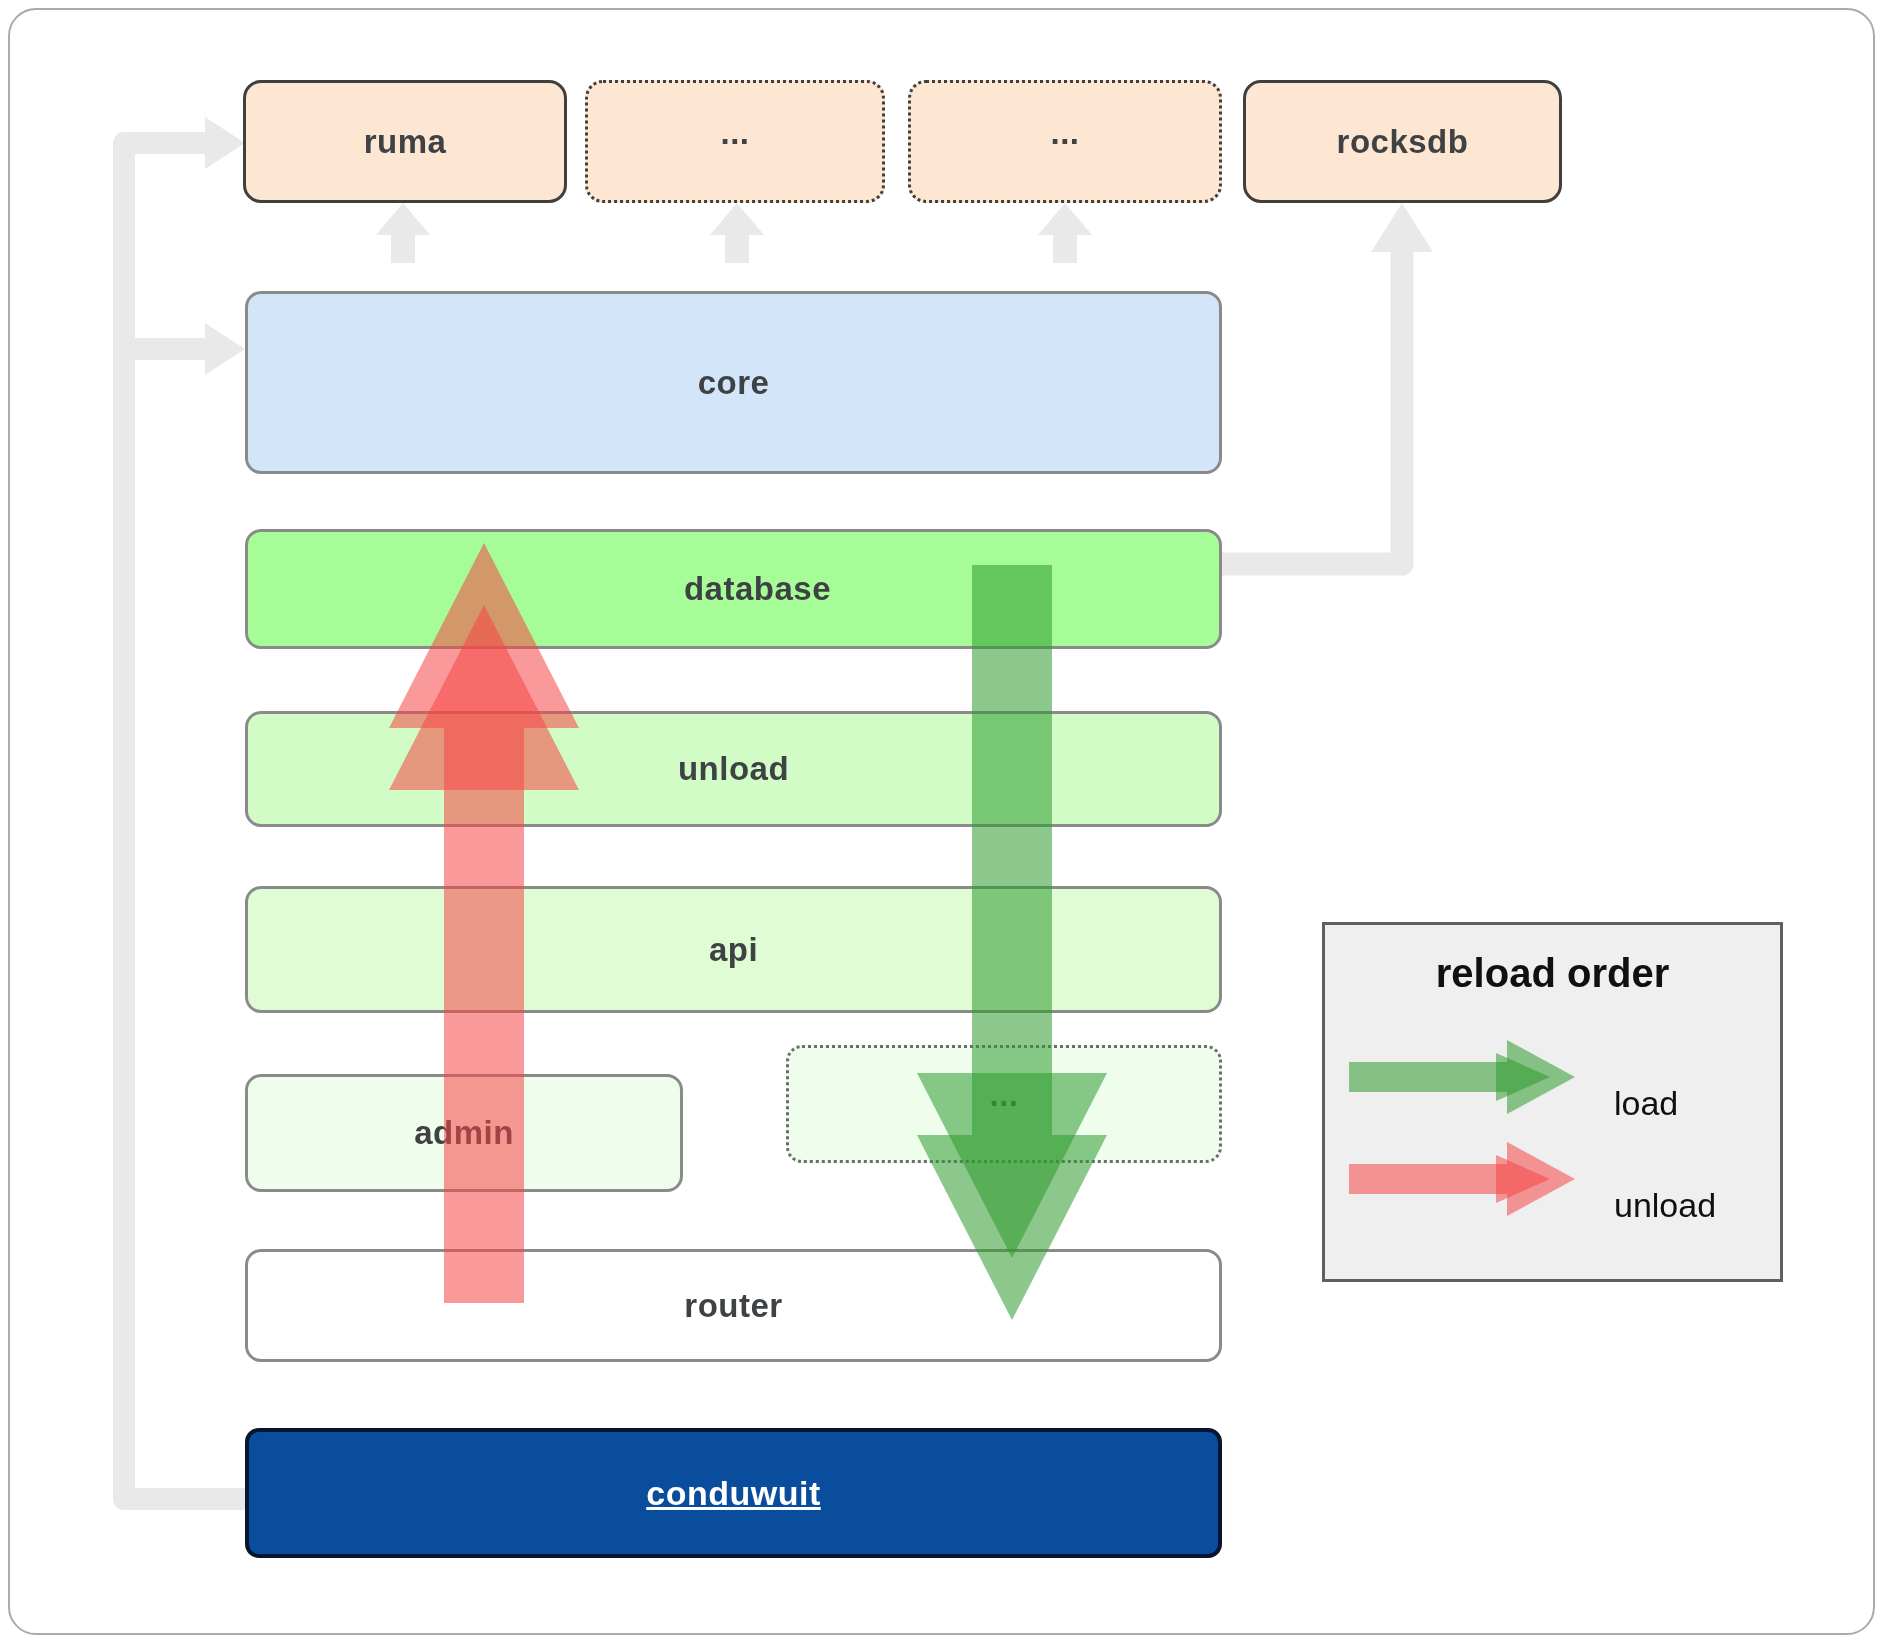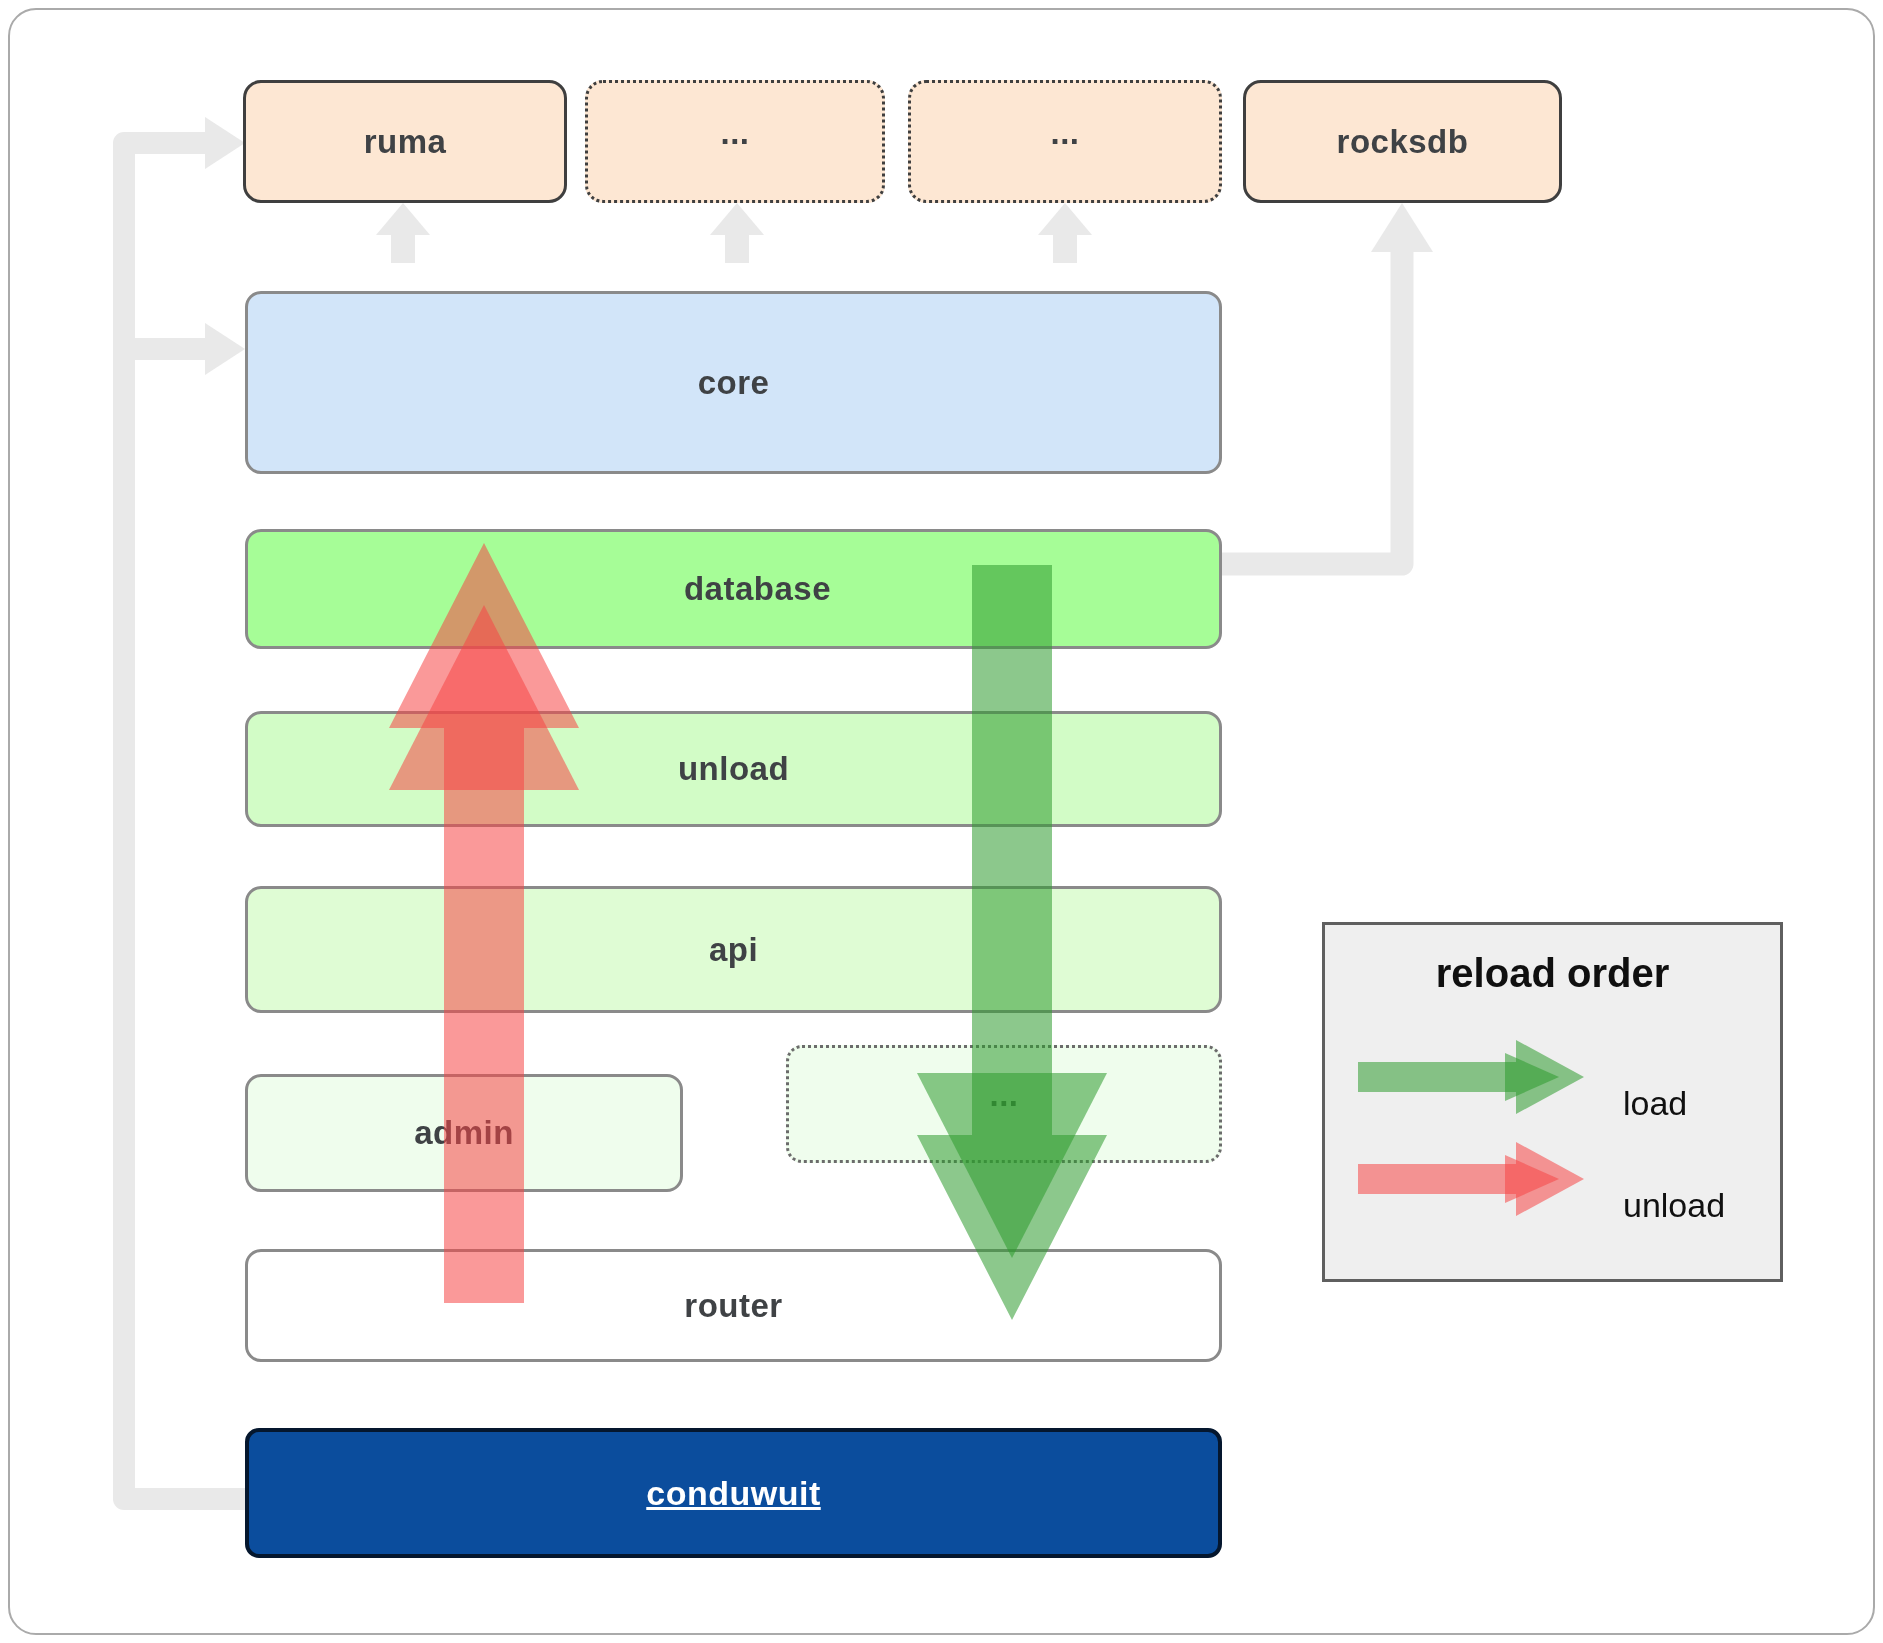--- a/index.html
+++ b/index.html
@@ -24,21 +24,21 @@
   .admin{background:#effded;}
   .adminell{background:#effded;border:3px dotted #6b6b6b;border-radius:16px;}
   .router{background:#ffffff;}
   .conduwuit{background:#0b4d9d;border:4px solid #05172e;border-radius:14px;}
   .conduwuit .lbl{color:#ffffff;font-size:34px;font-weight:700;text-decoration:underline;}
 
   .legend{position:absolute;left:1322px;top:922px;width:461px;height:360px;
           background:#efefef;border:3px solid #5f5f5f;box-sizing:border-box;z-index:2;}
   .legend-title{position:absolute;left:0;top:26px;width:100%;text-align:center;
                 font-size:40px;font-weight:600;color:#101010;}
-  .legend-row{position:absolute;left:33px;height:92px;display:flex;align-items:flex-end;}
+  .legend-row{position:absolute;left:24px;height:92px;display:flex;align-items:flex-end;}
   .legend-row .llabel{position:absolute;left:265px;font-size:34px;color:#101010;white-space:nowrap;}
   .lr1{top:106px;} .lr2{top:208px;}
 </style>
 </head>
 <body>
 
 <div class="stage">
   <div class="frame"></div>
 
   <svg class="layer under" viewBox="0 0 1883 1643">

